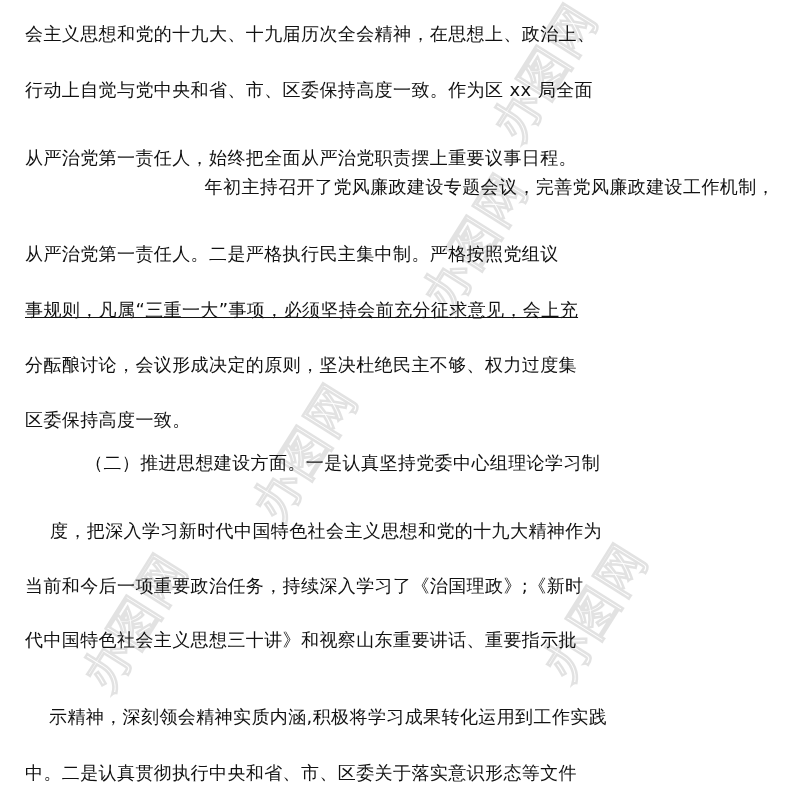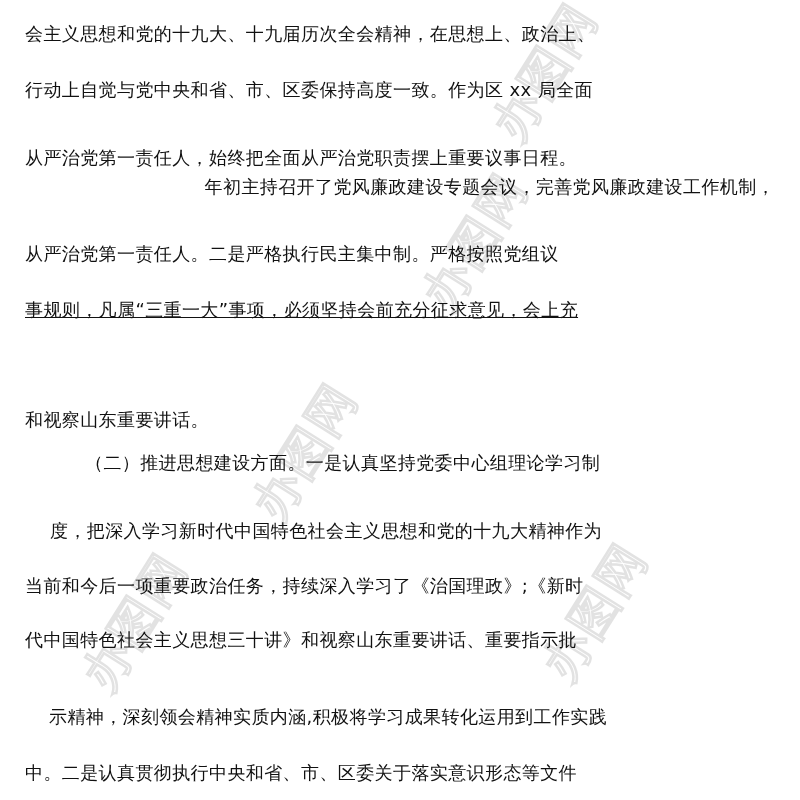--- a/index.html
+++ b/index.html
@@ -51,21 +51,22 @@
   <div class="watermark" style="left:520px; top:580px;">办图网</div>
   <div class="watermark" style="left:60px; top:590px;">办图网</div>
   <div class="watermark" style="left:470px; top:40px;">办图网</div>
 
   <div class="line" style="top:19px;">会主义思想和党的十九大、十九届历次全会精神，在思想上、政治上、</div>
   <div class="line" style="top:75px;">行动上自觉与党中央和省、市、区委保持高度一致。作为区 xx 局全面</div>
   <div class="line" style="top:143px;">从严治党第一责任人，始终把全面从严治党职责摆上重要议事日程。</div>
   <div class="line" style="top:172px;text-align:right;">年初主持召开了党风廉政建设专题会议，完善党风廉政建设工作机制，</div>
   <div class="line" style="top:239px;">从严治党第一责任人。二是严格执行民主集中制。严格按照党组议</div>
   <div class="line" style="top:295px;text-decoration:underline;">事规则，凡属“三重一大”事项，必须坚持会前充分征求意见，会上充</div>
-  <div class="line" style="top:405px;">和视察山东重要讲话。</div>
+  <div class="line" style="top:350px;">分酝酿讨论，会议形成决定的原则，坚决杜绝民主不够、权力过度集</div>
+  <div class="line" style="top:405px;">区委保持高度一致。</div>
   <div class="line" style="top:448px; left:85px; width:690px;">（二）推进思想建设方面。一是认真坚持党委中心组理论学习制</div>
   <div class="line" style="top:516px;margin-left:25px;">度，把深入学习新时代中国特色社会主义思想和党的十九大精神作为</div>
   <div class="line" style="top:571px;">当前和今后一项重要政治任务，持续深入学习了《治国理政》;《新时</div>
   <div class="line" style="top:625px;">代中国特色社会主义思想三十讲》和视察山东重要讲话、重要指示批</div>
   <div class="line" style="top:702px;margin-left:24px;">示精神，深刻领会精神实质内涵,积极将学习成果转化运用到工作实践</div>
   <div class="line" style="top:758px;">中。二是认真贯彻执行中央和省、市、区委关于落实意识形态等文件</div>
 
 </div>
 
 </body></html>

